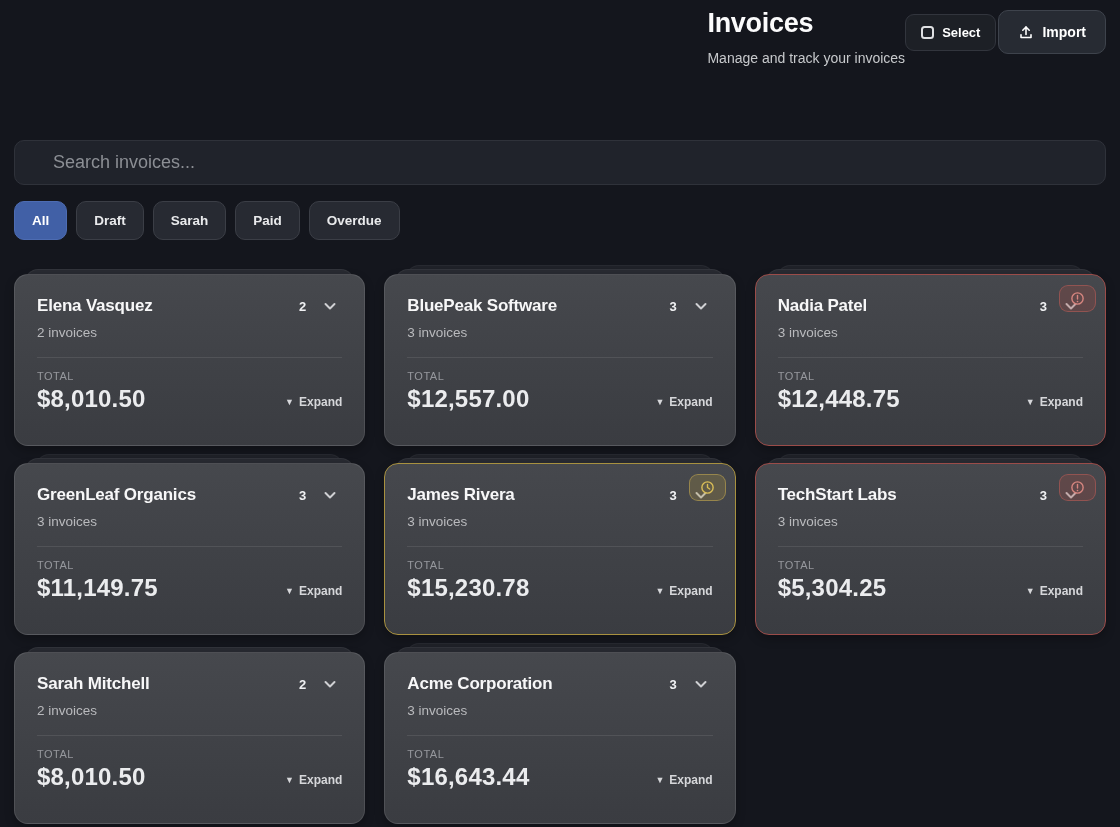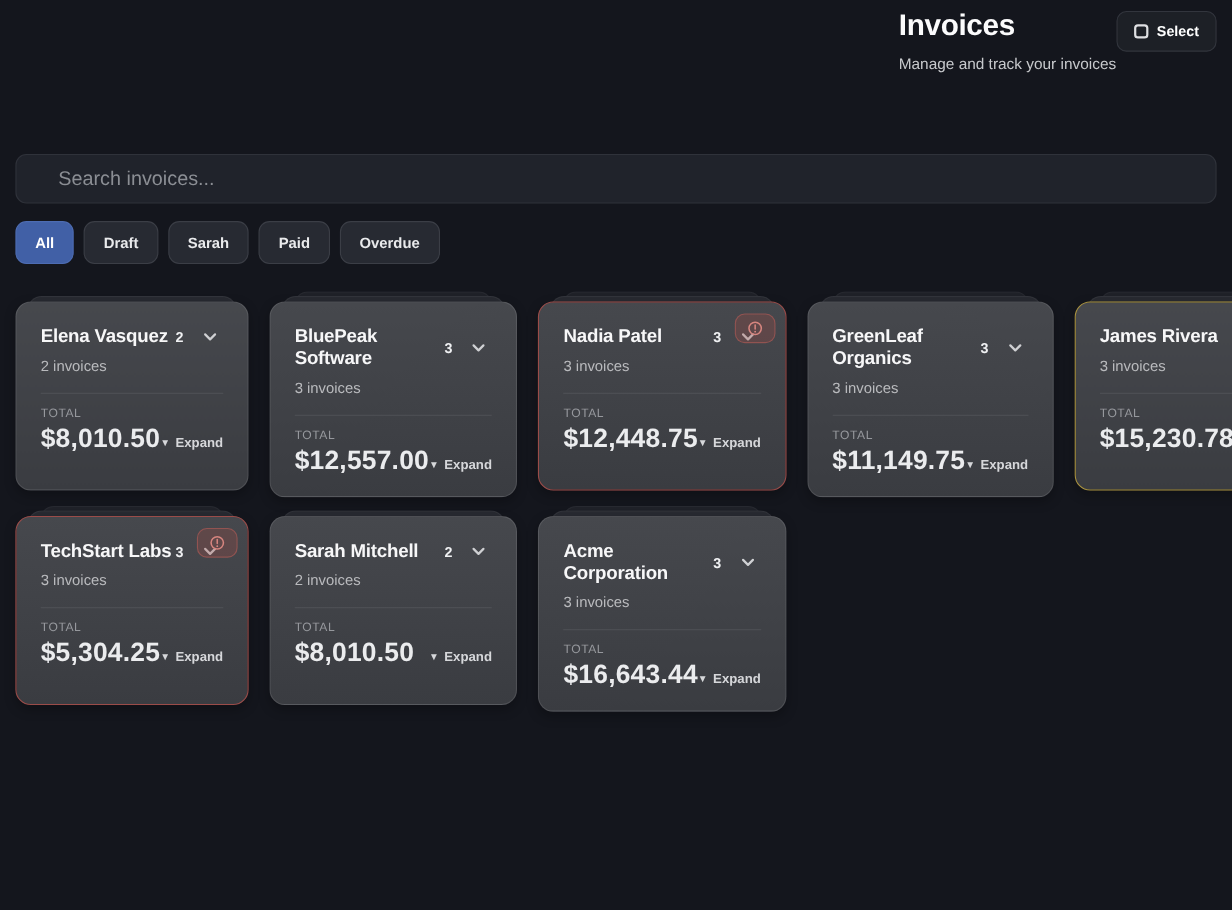--- a/index.html
+++ b/index.html
@@ -34,21 +34,21 @@
 
   
   .filters{display:flex;gap:9px;margin-top:16px;}
   .filter-btn{
     background:#272a32;border:1px solid #3b3e46;border-radius:10px;color:#e9eaec;
     font-size:13.5px;font-weight:700;padding:11px 17px;cursor:pointer;font-family:inherit;
   }
   .filter-btn.active{background:#4160a6;border-color:#4d6cb2;color:#fff;}
 
   
-  .grid{display:grid;grid-template-columns:repeat(5,1fr);column-gap:19px;row-gap:17px;margin-top:34px;}
+  .grid{display:grid;grid-template-columns:repeat(3,1fr);column-gap:19px;row-gap:17px;margin-top:34px;}
 
   
   .card{position:relative;cursor:pointer;}
   .stack{position:absolute;border-radius:14px;height:26px;z-index:0;}
   .stack-1{left:11px;right:11px;top:-5px;background:#282a31;border:1px solid rgba(255,255,255,0.05);z-index:1;}
   .stack-2{left:22px;right:22px;top:-9px;background:#1f2128;border:1px solid rgba(255,255,255,0.04);}
   .card-body{
     position:relative;z-index:2;min-height:172px;border-radius:14px;
     background:linear-gradient(180deg,#46484d 0%,#3a3c41 100%);
     border:1px solid rgba(255,255,255,0.10);
@@ -96,20 +96,28 @@
 <header class="header">
   <div>
     <h1 class="page-title">Invoices</h1>
     <p class="page-subtitle">Manage and track your invoices</p>
   </div>
   <div class="header-actions">
     <button class="btn select-btn">
       <span class="checkbox-icon"></span>
       <span>Select</span>
     </button>
+    <button class="btn import-btn">
+      <svg class="icon-svg" width="16" height="16" viewBox="0 0 16 16" fill="none" stroke="#ffffff" stroke-width="1.6" stroke-linecap="round" stroke-linejoin="round">
+        <path d="M8 10.5 V3"></path>
+          <path d="M4.8 6.2 L8 3 L11.2 6.2"></path>
+          <path d="M3 10.8 v2.7 h10 v-2.7"></path>
+      </svg>
+      <span>Import</span>
+    </button>
   </div>
 </header>
 
 <div class="search-wrap">
   <input class="search-input" type="text" placeholder="Search invoices..." style="">
 </div>
 
 <nav class="filters">
     <button class="filter-btn active"><span>All</span></button>
     <button class="filter-btn"><span>Draft</span></button>

